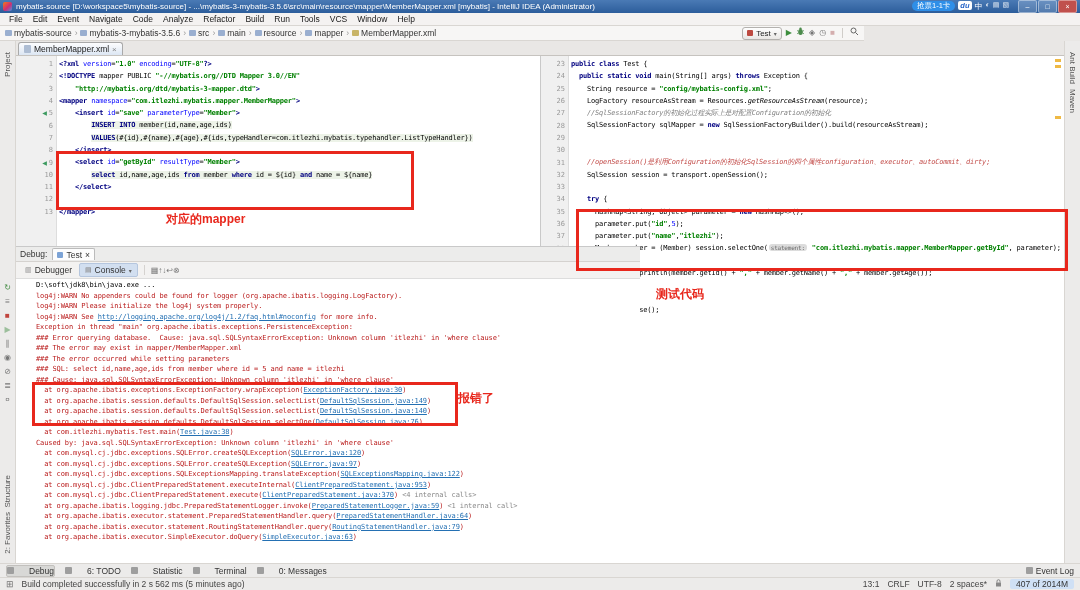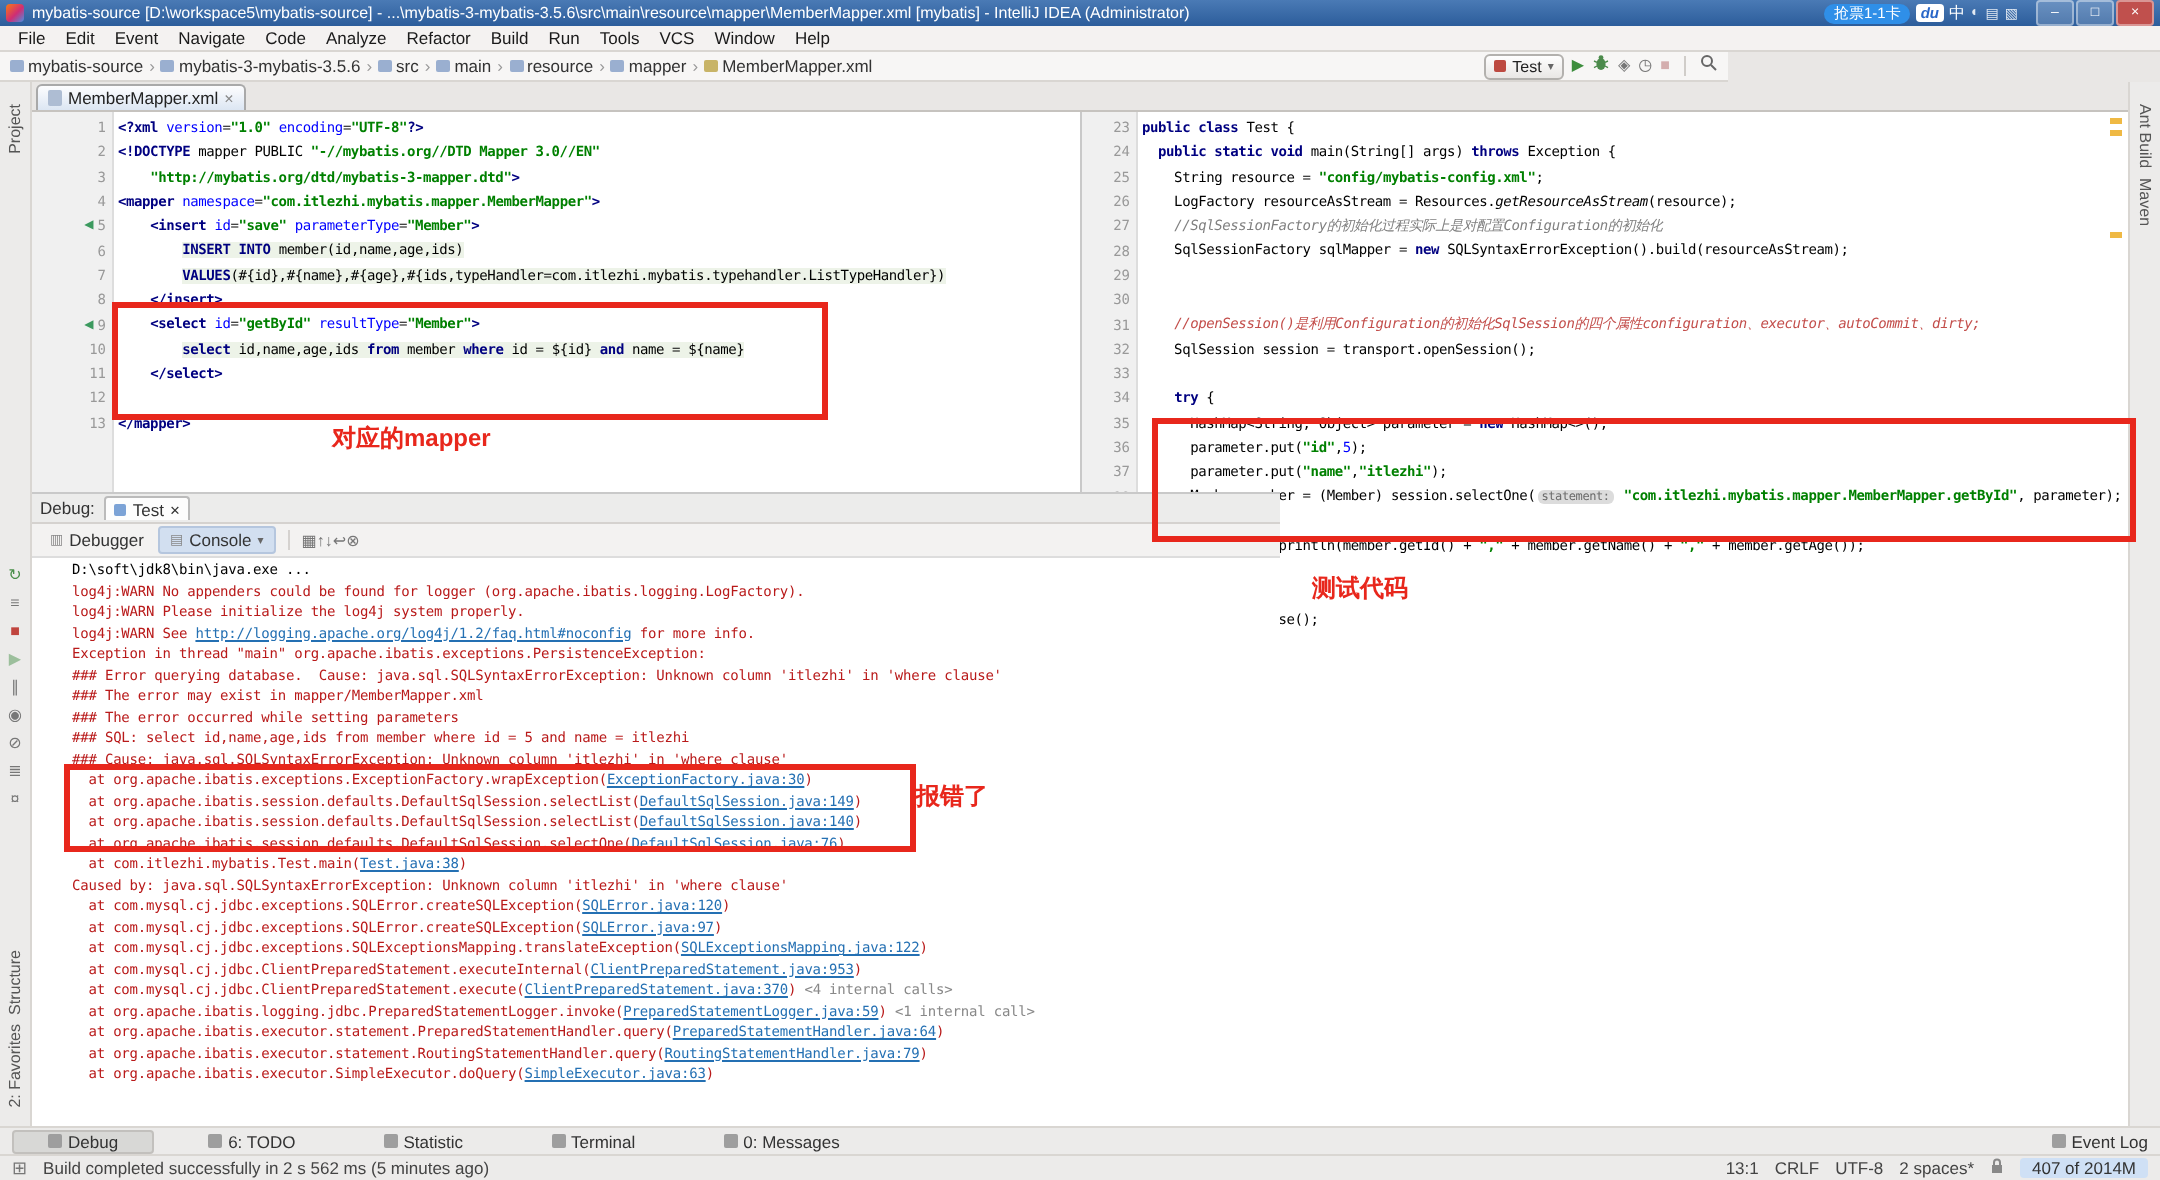--- a/index.html
+++ b/index.html
@@ -7,21 +7,21 @@
        font-family:"Liberation Sans",sans-serif;}
   .screen{position:absolute;left:0;top:0;width:1080px;height:590px;background:#e9e7e5;}
 
   
   .titlebar{position:absolute;left:0;top:0;width:1080px;height:13px;
     background:linear-gradient(#4a7ab5,#2c5d9b);color:#fff;font-size:8px;
     display:flex;align-items:center;padding:0 3px;box-sizing:border-box;white-space:nowrap;}
   .app-icon{width:9px;height:9px;border-radius:2px;flex:none;margin-right:4px;
     background:linear-gradient(135deg,#f97a12,#cf2d74 55%,#4a90e2);}
   .title-text{overflow:hidden;text-overflow:ellipsis;flex:0 1 auto;}
-  .ime{margin-left:auto;display:flex;align-items:center;gap:3px;flex:none;}
+  .ime{margin-left:auto;display:flex;align-items:flex-start;gap:3px;flex:none;}
   .ime-badge{background:#2f8fe8;border-radius:6px;padding:0 5px;font-size:7.5px;line-height:10px;height:10px;}
   .ime-logo{background:#fff;color:#2866c8;font-weight:bold;font-style:italic;border-radius:2px;
     padding:0 2px;font-size:7.5px;line-height:9px;}
   .ime-lang{font-size:8px;}
   .ime-tool{font-size:7px;opacity:.85;}
   .win-btns{display:flex;margin-left:8px;flex:none;}
   .win-btn{width:17px;height:11px;display:flex;align-items:center;justify-content:center;font-size:7px;
     background:rgba(255,255,255,.18);border:1px solid rgba(255,255,255,.4);border-radius:2px;margin-left:1px;}
   .win-btn.close{background:#c0504d;}
 
@@ -127,21 +127,21 @@
   .vico{font-size:7px;color:#888;}
   .dbg-tabs .sep{width:1px;height:10px;background:#d5d2cf;margin:0 4px;}
   .console{position:absolute;left:20px;top:31px;right:2px;bottom:0;overflow:hidden;}
   .console .code{padding-top:2px;}
   .console .cline{height:10.5px;line-height:10.5px;letter-spacing:-0.1px;}
 
   
   .bottombar{position:absolute;left:0;top:563px;width:1080px;height:14px;background:#ecebea;
     border-top:1px solid #d9d6d2;display:flex;align-items:center;font-size:8.5px;color:#333;
     padding:0 6px;box-sizing:border-box;gap:10px;}
-  .btool{display:flex;align-items:center;gap:3px;padding:0 17px;height:12px;border-radius:2px;box-sizing:border-box;}
+  .btool{display:flex;align-items:center;gap:15px;padding:0 0;height:12px;border-radius:2px;box-sizing:border-box;}
   .btool.active{background:#d8d8d6;border:1px solid #c2c0bd;}
   .mini-ico{width:7px;height:7px;background:#9e9e9e;border-radius:1px;display:inline-block;flex:none;}
   .eventlog{margin-left:auto;display:flex;align-items:center;gap:3px;}
   .statusbar{position:absolute;left:0;top:577px;width:1080px;height:13px;background:#ecebea;
     border-top:1px solid #d9d6d2;display:flex;align-items:center;font-size:8.5px;color:#444;
     padding:0 6px;box-sizing:border-box;gap:8px;}
   .sb-right{margin-left:auto;display:flex;align-items:center;gap:8px;}
   .mem-chip{background:#cfe0f5;padding:0 6px;border-radius:2px;color:#333;}
   .grid-ico{font-size:9px;color:#777;}
 
@@ -432,21 +432,21 @@
         <div class="grow">
           <span class="lnum">48</span>
         </div>
       </div>
     <div class="code">
         <div class="cline"><span class="t-kw">public class </span><span class="t-plain">Test {</span></div>
         <div class="cline"><span class="t-plain">  </span><span class="t-kw">public static void </span><span class="t-plain">main(String[] args) </span><span class="t-kw">throws </span><span class="t-plain">Exception {</span></div>
         <div class="cline"><span class="t-plain">    String resource = </span><span class="t-str">"config/mybatis-config.xml"</span><span class="t-plain">;</span></div>
         <div class="cline"><span class="t-plain">    LogFactory resourceAsStream = Resources.</span><span class="t-staticm">getResourceAsStream</span><span class="t-plain">(resource);</span></div>
         <div class="cline"><span class="t-plain">    </span><span class="t-cmt">//SqlSessionFactory的初始化过程实际上是对配置Configuration的初始化</span></div>
-        <div class="cline"><span class="t-plain">    SqlSessionFactory sqlMapper = </span><span class="t-kw">new </span><span class="t-plain">SQLSyntaxErrorException().build(resourceAsStream);</span></div>
+        <div class="cline"><span class="t-plain">    SqlSessionFactory sqlMapper = </span><span class="t-kw">new </span><span class="t-plain">SqlSessionFactoryBuilder().build(resourceAsStream);</span></div>
         <div class="cline">&nbsp;</div>
         <div class="cline">&nbsp;</div>
         <div class="cline"><span class="t-plain">    </span><span class="t-cmtred">//openSession()是利用Configuration的初始化SqlSession的四个属性configuration、executor、autoCommit、dirty;</span></div>
         <div class="cline"><span class="t-plain">    SqlSession session = transport.openSession();</span></div>
         <div class="cline">&nbsp;</div>
         <div class="cline"><span class="t-plain">    </span><span class="t-kw">try </span><span class="t-plain">{</span></div>
         <div class="cline"><span class="t-plain">      HashMap&lt;String, Object&gt; parameter = </span><span class="t-kw">new </span><span class="t-plain">HashMap&lt;&gt;();</span></div>
         <div class="cline"><span class="t-plain">      parameter.put(</span><span class="t-str">"id"</span><span class="t-plain">,</span><span class="t-num">5</span><span class="t-plain">);</span></div>
         <div class="cline"><span class="t-plain">      parameter.put(</span><span class="t-str">"name"</span><span class="t-plain">,</span><span class="t-str">"itlezhi"</span><span class="t-plain">);</span></div>
         <div class="cline"><span class="t-plain">      Member member = (Member) session.selectOne(</span><span class="t-hint">statement:</span><span class="t-plain"> </span><span class="t-str">"com.itlezhi.mybatis.mapper.MemberMapper.getById"</span><span class="t-plain">, parameter);</span></div>

